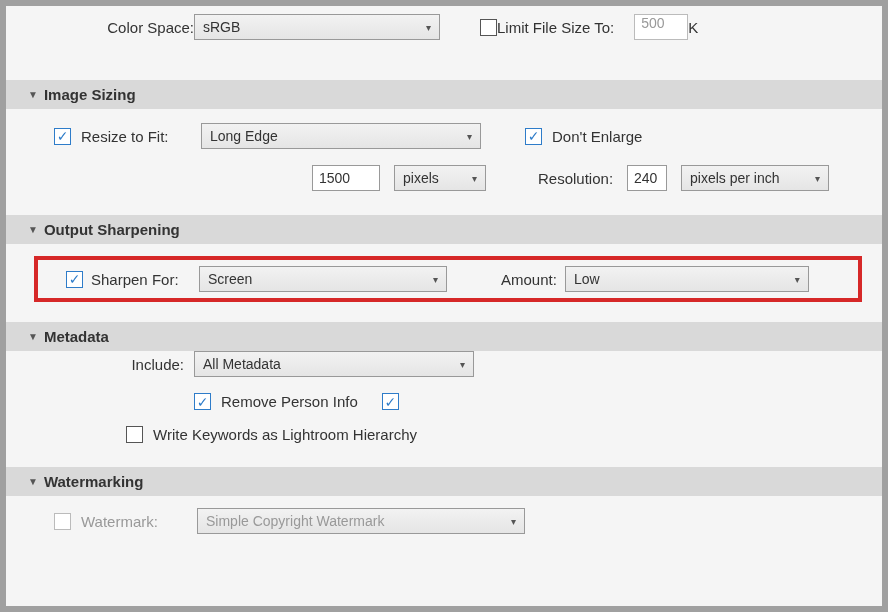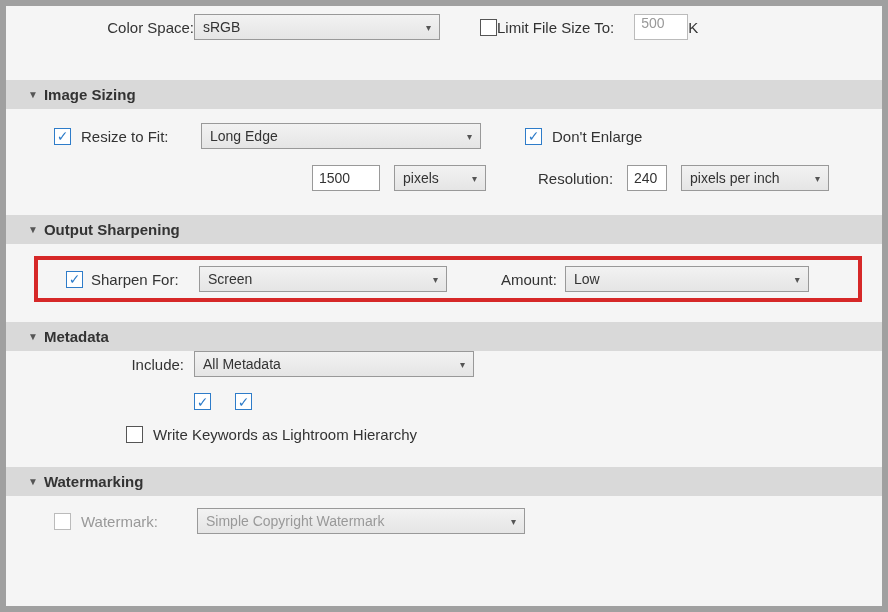--- a/index.html
+++ b/index.html
@@ -216,20 +216,21 @@
       <span class="label label-right" style="width:58px">Include:</span>
       <div class="dropdown" style="width:280px">
         <span>All Metadata</span>
         <span class="caret">▾</span>
       </div>
     </div>
     <div class="row" style="margin-left:68px;margin-top:16px">
       <div class="checkbox">
         <span class="check">✓</span>
       </div>
+      <span class="label">Remove Person Info</span>
       <div style="width:4px"></div>
       <div class="checkbox">
         <span class="check">✓</span>
       </div>
     </div>
     <div class="row" style="margin-top:10px">
       <div class="checkbox unchecked"></div>
       <span class="label">Write Keywords as Lightroom Hierarchy</span>
     </div>
   </div>

